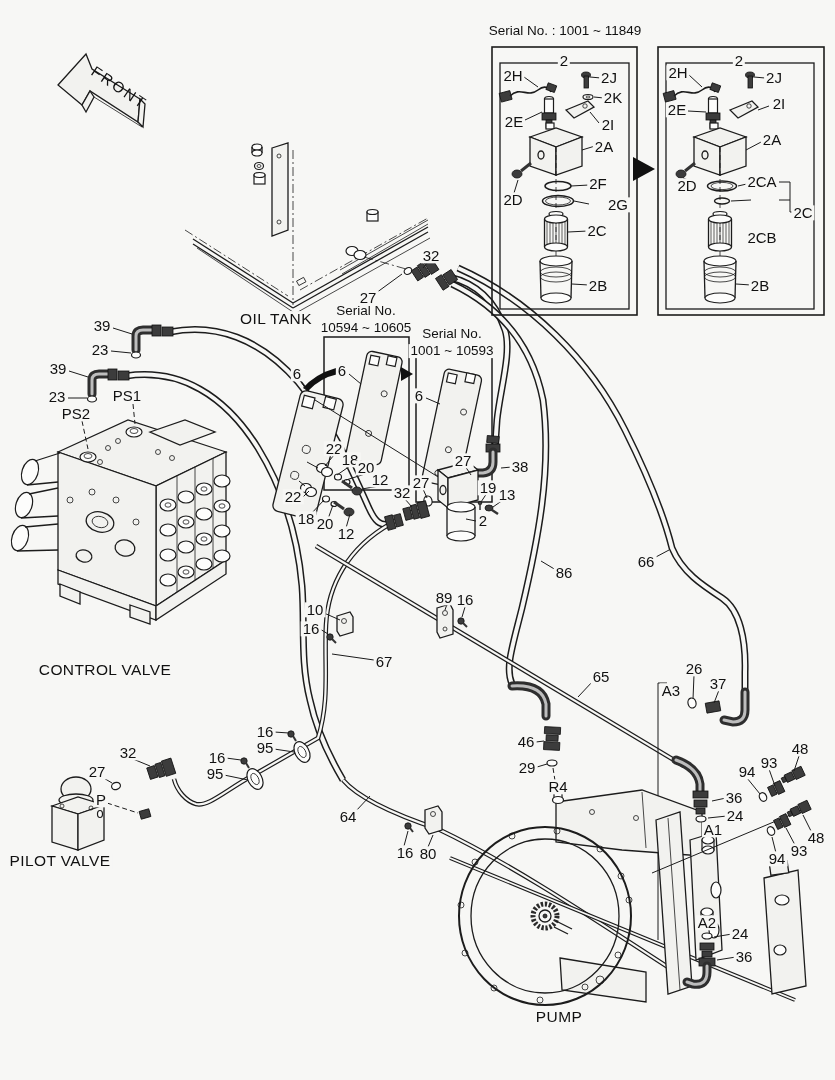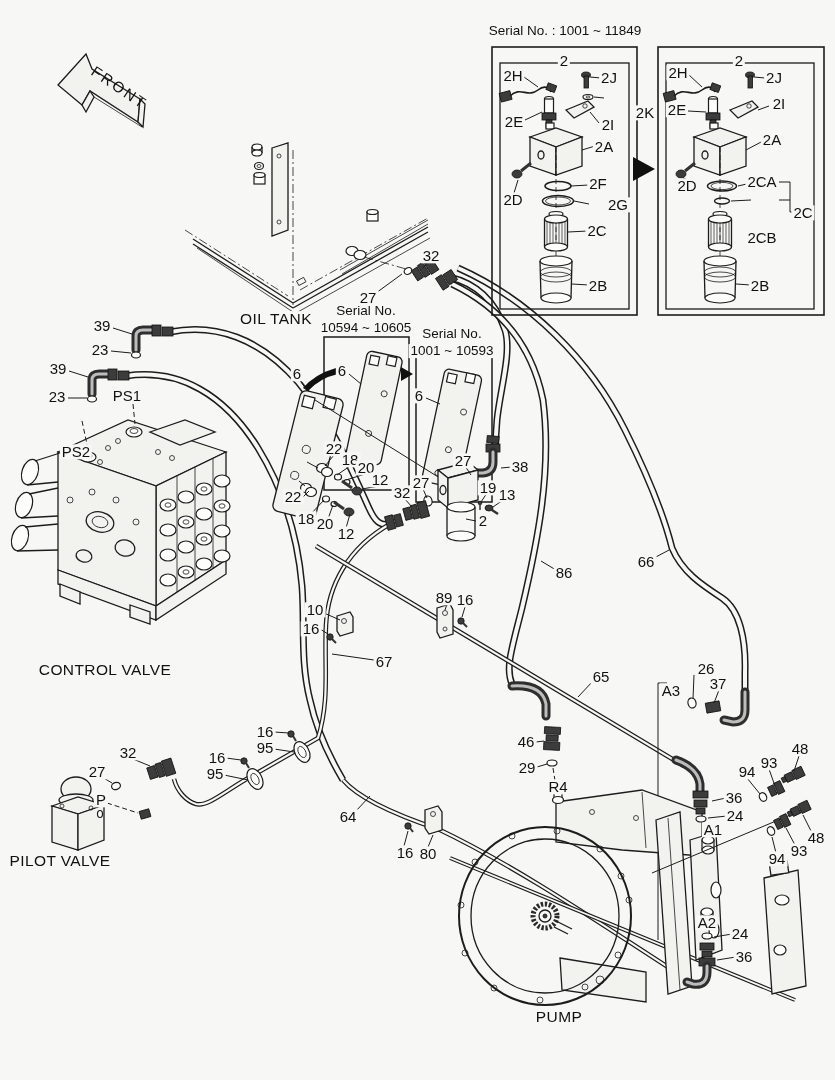--- a/index.html
+++ b/index.html
@@ -598,21 +598,21 @@
     <line class="lead" x1="751" y1="200" x2="731" y2="201"></line>
     <line class="lead" x1="751" y1="285" x2="736" y2="284"></line>
   </g>
 </svg>
 
 <div id="labels">
       <span class="lbl ser" style="left: 565px; top: 31px;">Serial No. : 1001 ~ 11849</span>
       <span class="lbl " style="left: 564px; top: 61px;">2</span>
       <span class="lbl " style="left: 513px; top: 76px;">2H</span>
       <span class="lbl " style="left: 609px; top: 78px;">2J</span>
-      <span class="lbl " style="left: 613px; top: 113px; margin-left: 32px;">2K</span>
+      <span class="lbl " style="left: 613px; top: 98px;">2K</span>
       <span class="lbl " style="left: 514px; top: 122px;">2E</span>
       <span class="lbl " style="left: 608px; top: 125px;">2I</span>
       <span class="lbl " style="left: 604px; top: 147px;">2A</span>
       <span class="lbl " style="left: 513px; top: 200px;">2D</span>
       <span class="lbl " style="left: 598px; top: 184px;">2F</span>
       <span class="lbl " style="left: 618px; top: 205px;">2G</span>
       <span class="lbl " style="left: 597px; top: 231px;">2C</span>
       <span class="lbl " style="left: 598px; top: 286px;">2B</span>
       <span class="lbl " style="left: 739px; top: 61px;">2</span>
       <span class="lbl " style="left: 678px; top: 73px;">2H</span>
@@ -623,21 +623,21 @@
       <span class="lbl " style="left: 687px; top: 186px;">2D</span>
       <span class="lbl " style="left: 762px; top: 182px;">2CA</span>
       <span class="lbl " style="left: 762px; top: 200px; margin-top: 38px;">2CB</span>
       <span class="lbl " style="left: 803px; top: 213px;">2C</span>
       <span class="lbl " style="left: 760px; top: 286px;">2B</span>
       <span class="lbl " style="left: 102px; top: 326px;">39</span>
       <span class="lbl " style="left: 100px; top: 350px;">23</span>
       <span class="lbl " style="left: 58px; top: 369px;">39</span>
       <span class="lbl " style="left: 57px; top: 397px;">23</span>
       <span class="lbl " style="left: 127px; top: 396px;">PS1</span>
-      <span class="lbl " style="left: 76px; top: 414px; margin-top: 38px;">PS2</span>
+      <span class="lbl " style="left: 76px; top: 414px;">PS2</span>
       <span class="lbl sec" style="left: 276px; top: 319px;">OIL TANK</span>
       <span class="lbl " style="left: 368px; top: 298px;">27</span>
       <span class="lbl " style="left: 431px; top: 256px;">32</span>
       <span class="lbl ser" style="left: 366px; top: 311px;">Serial No.</span>
       <span class="lbl ser" style="left: 366px; top: 328px;">10594 ~ 10605</span>
       <span class="lbl ser" style="left: 452px; top: 334px;">Serial No.</span>
       <span class="lbl ser" style="left: 452px; top: 351px;">1001 ~ 10593</span>
       <span class="lbl " style="left: 297px; top: 374px;">6</span>
       <span class="lbl " style="left: 342px; top: 371px;">6</span>
       <span class="lbl " style="left: 419px; top: 396px;">6</span>
@@ -658,21 +658,21 @@
       <span class="lbl " style="left: 483px; top: 521px;">2</span>
       <span class="lbl " style="left: 564px; top: 573px; text-align: center;">86</span>
       <span class="lbl " style="left: 646px; top: 562px;">66</span>
       <span class="lbl " style="left: 315px; top: 610px;">10</span>
       <span class="lbl " style="left: 311px; top: 629px;">16</span>
       <span class="lbl " style="left: 444px; top: 598px;">89</span>
       <span class="lbl " style="left: 465px; top: 600px;">16</span>
       <span class="lbl " style="left: 384px; top: 662px;">67</span>
       <span class="lbl " style="left: 601px; top: 677px;">65</span>
       <span class="lbl " style="left: 671px; top: 691px;">A3</span>
-      <span class="lbl " style="left: 694px; top: 669px; margin-left: 12px;">26</span>
+      <span class="lbl " style="left: 694px; top: 669px;">26</span>
       <span class="lbl " style="left: 718px; top: 684px;">37</span>
       <span class="lbl " style="left: 526px; top: 742px;">46</span>
       <span class="lbl " style="left: 527px; top: 768px;">29</span>
       <span class="lbl " style="left: 558px; top: 787px; text-align: center;">R4</span>
       <span class="lbl " style="left: 265px; top: 732px;">16</span>
       <span class="lbl " style="left: 265px; top: 748px;">95</span>
       <span class="lbl " style="left: 217px; top: 758px;">16</span>
       <span class="lbl " style="left: 215px; top: 774px;">95</span>
       <span class="lbl " style="left: 128px; top: 753px;">32</span>
       <span class="lbl " style="left: 97px; top: 772px;">27</span>

